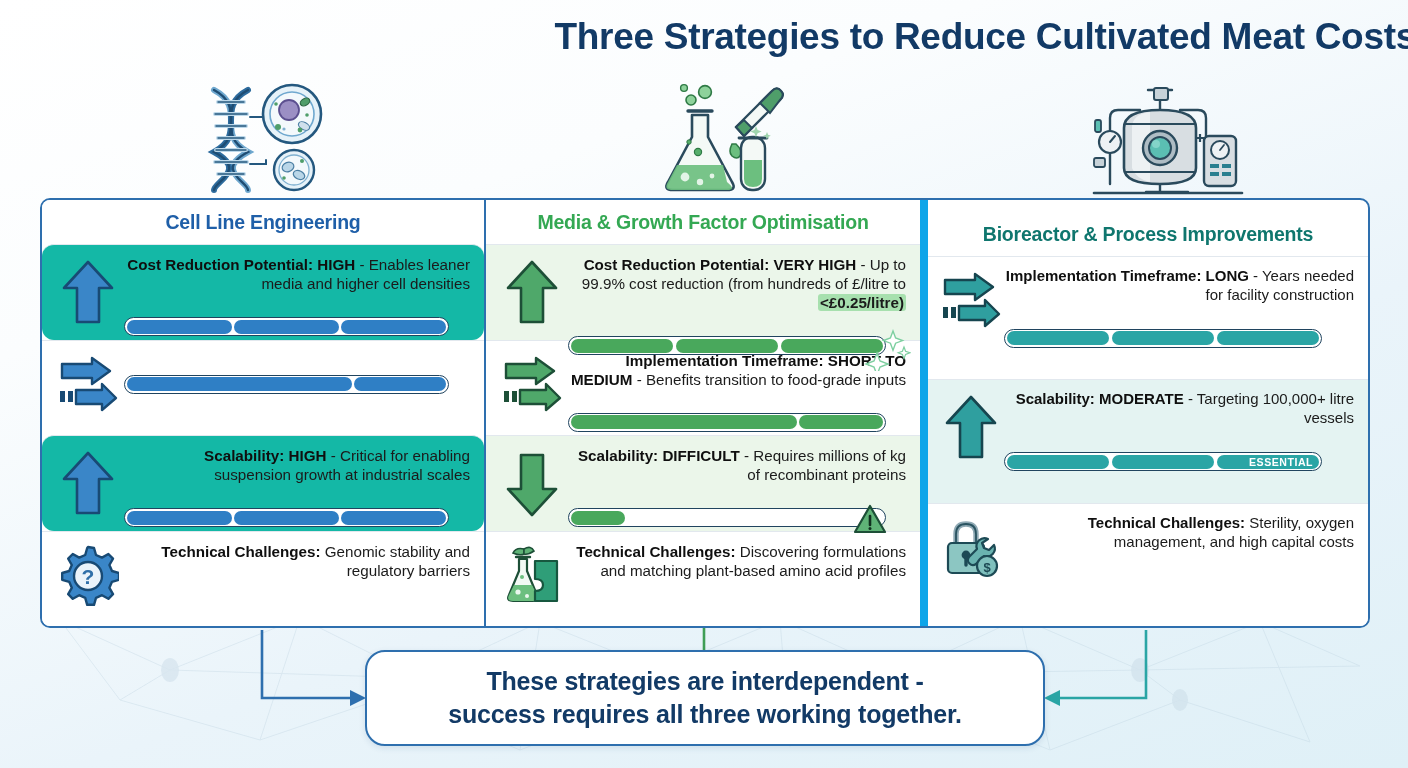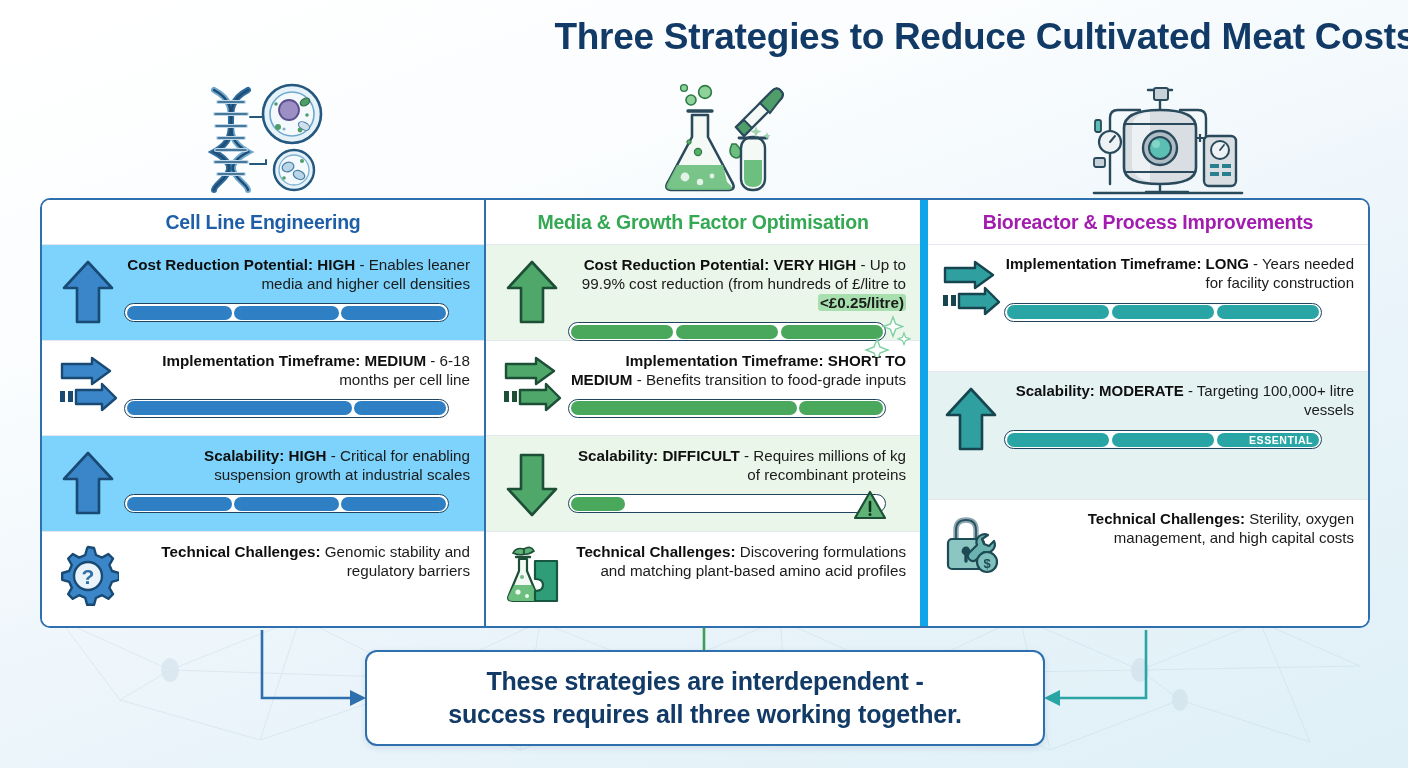--- a/index.html
+++ b/index.html
@@ -72,32 +72,32 @@
     align-items: center;
     justify-content: center;
     font-size: 19.5px;
     font-weight: bold;
     letter-spacing: -0.2px;
     background: #ffffff;
     flex: 0 0 auto;
   }
   .c0 .colhead { color: #1f5fa8; }
   .c1 .colhead { color: #34a853; }
-  .c2 .colhead { color: #a21caf; }
+  .c2 .colhead { color: #0f766e; margin-top: 12px; }
 
   .cell {
     display: flex;
     align-items: flex-start;
     padding: 9px 14px 8px 10px;
     box-sizing: border-box;
     border-top: 1px solid #e2e8ee;
     flex: 1 1 0;
     min-height: 0;
   }
-  .cell.tint0 { background: #7dd3fc; }
+  .cell.tint0 { background: #14b8a6; border-radius: 12px; }
   .cell.tint1 { background: #ebf6ea; }
   .cell.tint2 { background: #e4f3f2; }
   .cell.plain { background: #ffffff; }
 
   .cellicon {
     flex: 0 0 auto;
     width: 72px;
     display: flex;
     align-items: center;
     justify-content: center;
@@ -115,21 +115,21 @@
   .hl {
     background: #a7e0ae;
     border-radius: 3px;
     padding: 0 2px;
     font-weight: bold;
   }
 
   
   .barwrap {
     position: relative;
-    margin-top: 10px;
+    margin-top: 24px;
     height: 19px;
     border-radius: 10px;
     border: 1.6px solid #20445f;
     background: #ffffff;
     box-sizing: border-box;
     display: flex;
     padding: 1.6px;
     gap: 2.4px;
     overflow: visible;
   }
@@ -156,21 +156,21 @@
   .warnicon { position: absolute; right: -2px; top: -6px; }
   .sparkles { position: absolute; right: -26px; top: -12px; }
 
   
   #conclusion {
     position: absolute;
     left: 365px; top: 650px;
     width: 680px; height: 96px;
     background: #ffffff;
     border: 2.4px solid #2e6fae;
-    border-radius: 12px;
+    border-radius: 20px;
     box-sizing: border-box;
     display: flex;
     flex-direction: column;
     align-items: center;
     justify-content: center;
     box-shadow: 0 2px 6px rgba(30,70,120,.12);
   }
   #conclusion .line {
     font-size: 25px;
     font-weight: bold;
@@ -332,21 +332,20 @@
       <div class="cell plain">
         <div class="cellicon">
           <svg width="60" height="58" viewBox="0 0 60 58">
             <path d="M4 10 L34 10 L34 4 L52 17 L34 30 L34 24 L4 24 Z" fill="#3a86c8" stroke="#184a74" stroke-width="2.4" stroke-linejoin="round"></path>
             <path d="M18 36 L44 36 L44 30 L58 44 L44 56 L44 50 L18 50 Z" fill="#3a86c8" stroke="#184a74" stroke-width="2.4" stroke-linejoin="round"></path>
             <rect x="2" y="37" width="5" height="11" fill="#184a74"></rect>
             <rect x="10" y="37" width="5" height="11" fill="#184a74"></rect>
           </svg>
         </div>
         <div class="cellbody">
-          <div class="celltext"><b>Implementation Timeframe: MEDIUM</b><span> - 6-18 months per cell line</span></div>
           <div class="barwrap w0">
             <div class="seg blue" style="flex:1 1 0"></div>
             <div class="seg blue" style="flex:0 0 92px"></div>
           </div>
         </div>
       </div>
 
       <div class="cell tint0">
         <div class="cellicon">
           <svg width="56" height="70" viewBox="0 0 56 70">

